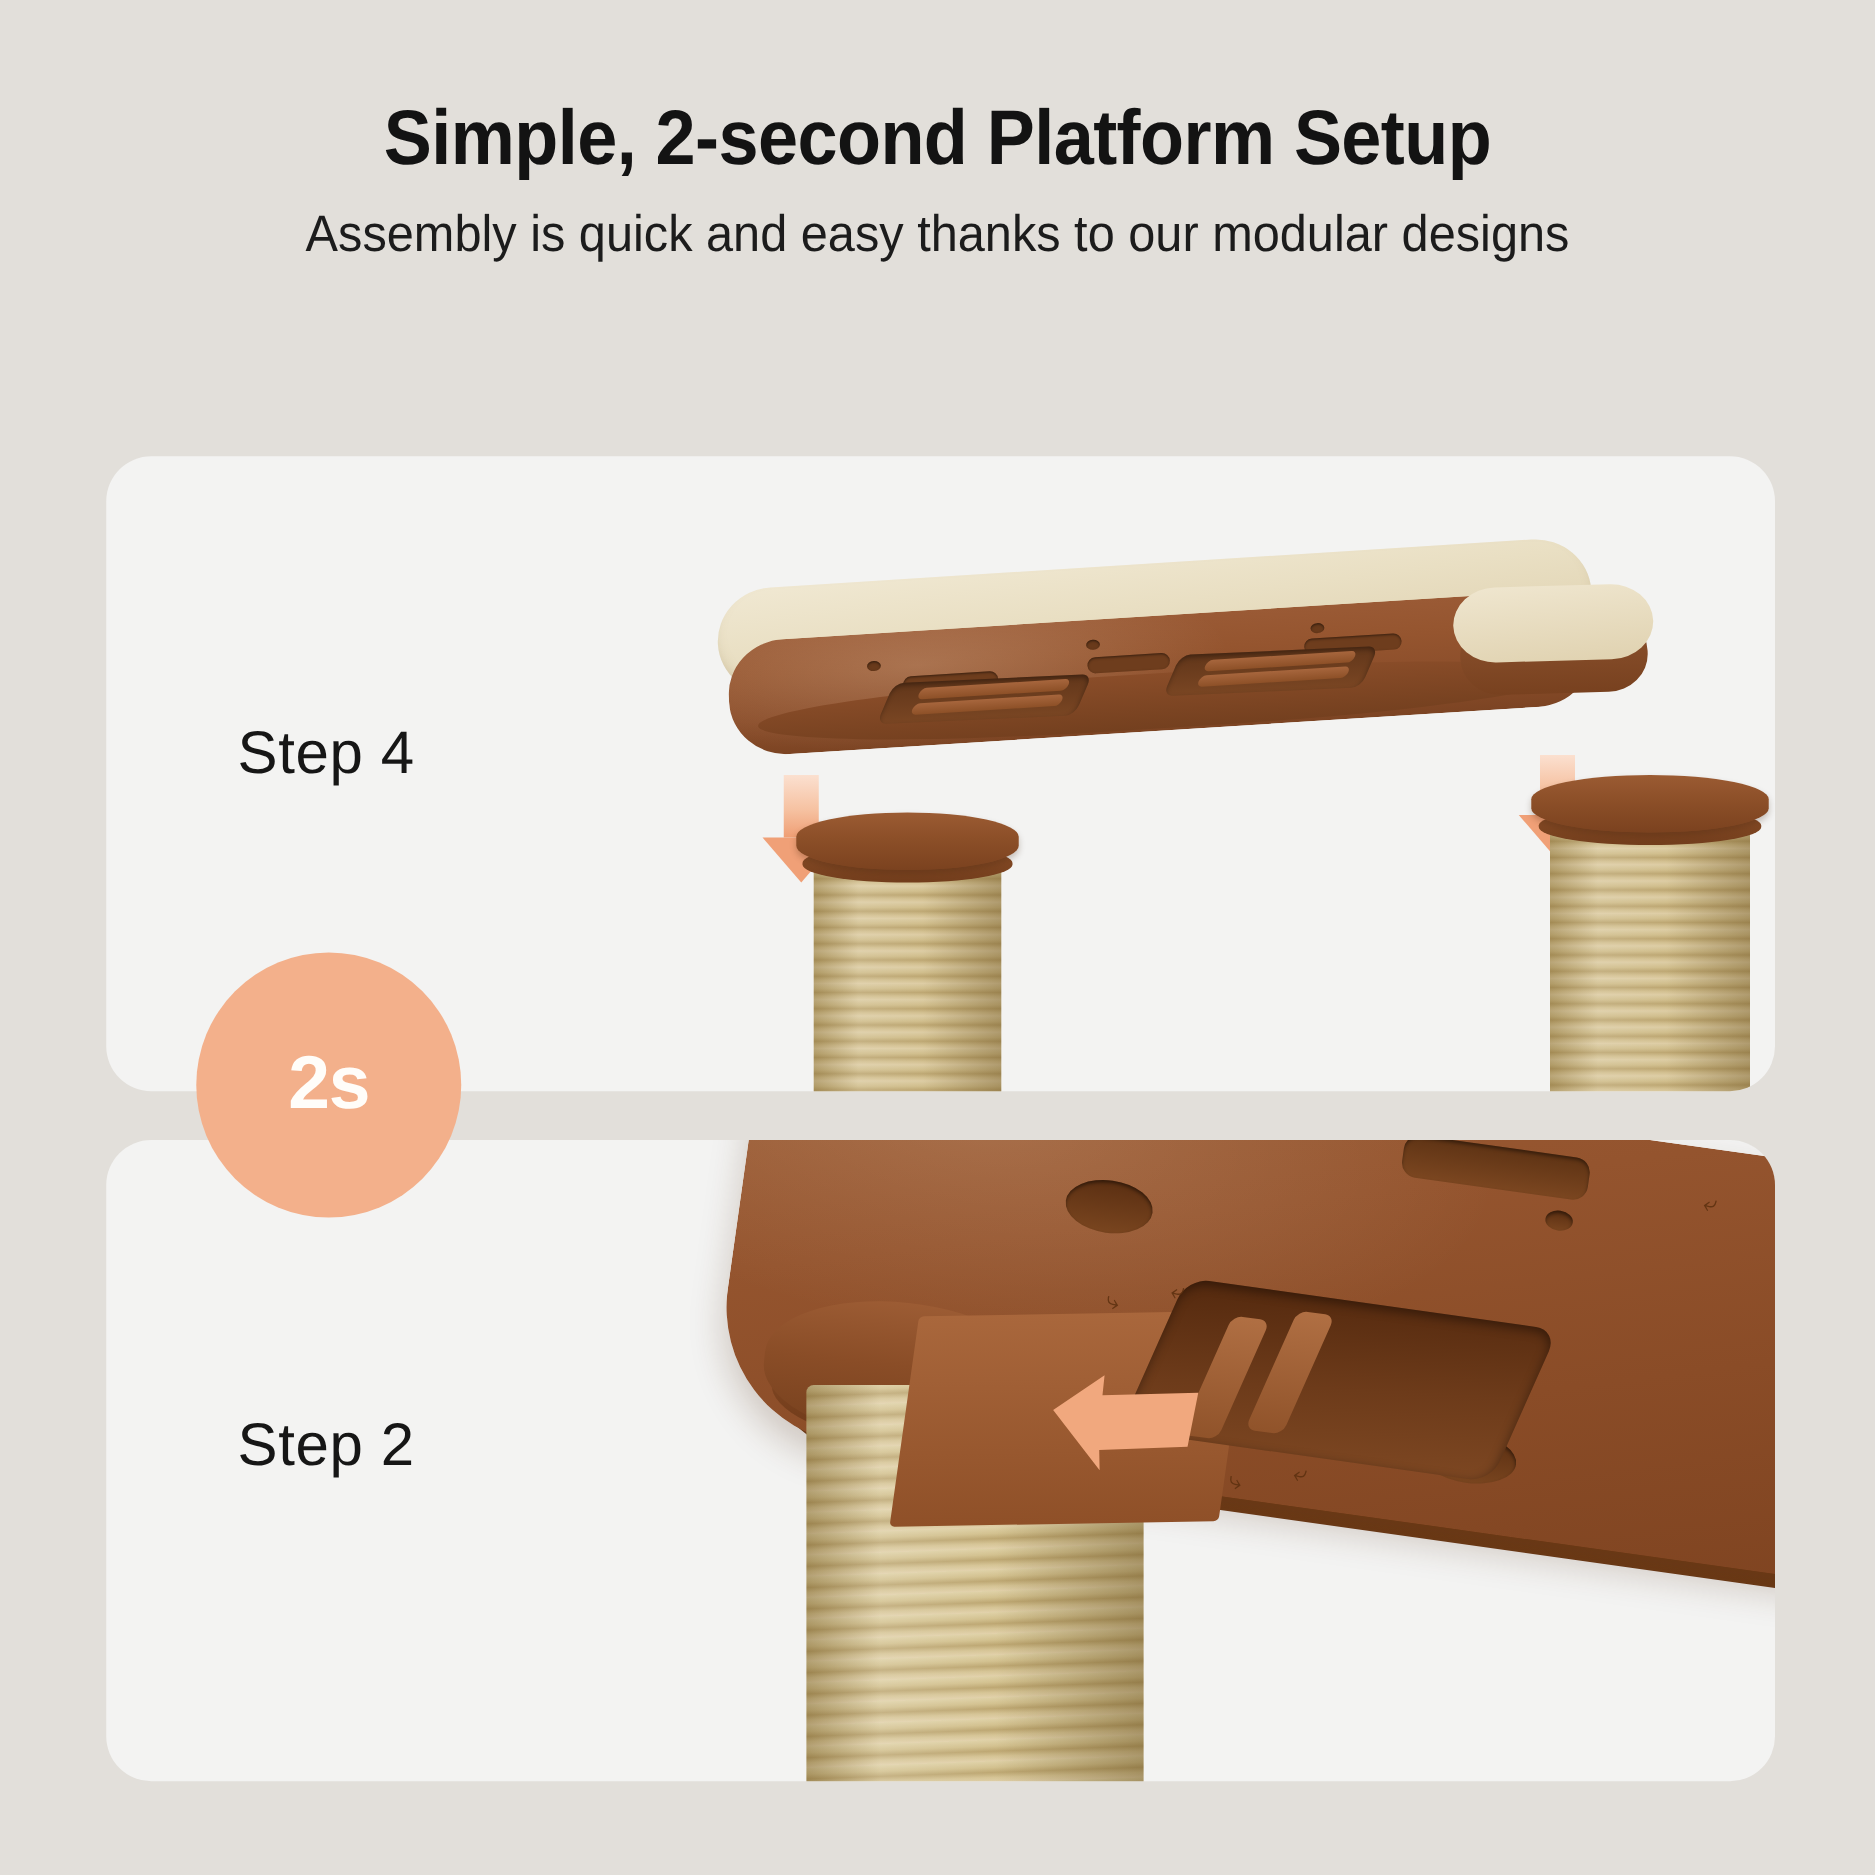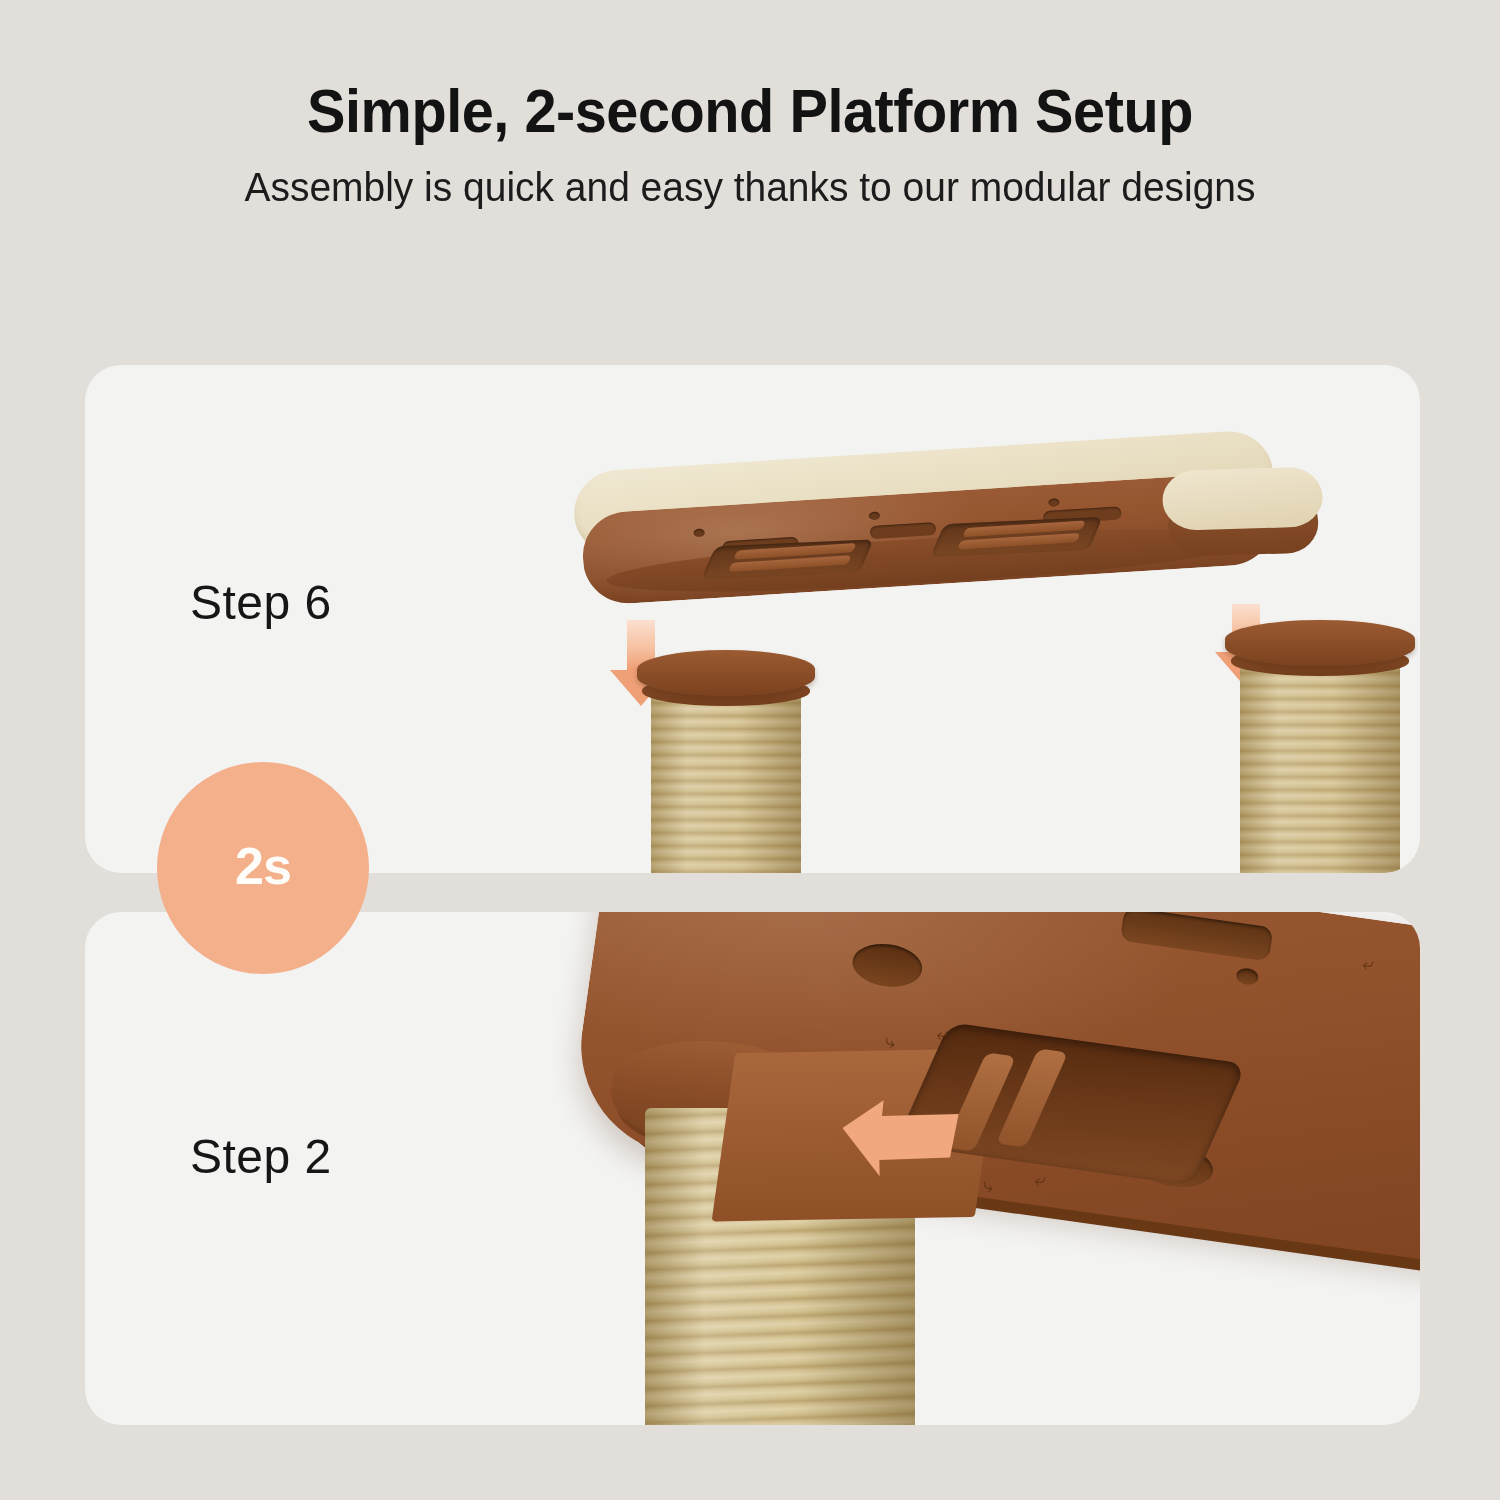--- a/index.html
+++ b/index.html
@@ -83,21 +83,21 @@
     height: 212px;
     border-radius: 50%;
     background: #f3b08b;
     display: flex;
     align-items: center;
     justify-content: center;
     z-index: 40;
   }
   .badge-2s-text {
     color: #fffdf9;
-    font-size: 52px;
+    font-size: 60px;
     font-weight: 700;
     letter-spacing: -1px;
     line-height: 1;
     transform: translateY(-2px);
   }
 
   
   .scene1 {
     position: absolute;
     left: 0; top: 0;
@@ -531,18 +531,18 @@
     <span class="emboss" style="left:1278px;top:40px;transform:rotate(12deg);">⤶</span>
   </div>
 </div>
 
 <div class="arrow-left">
   <svg width="118" height="92" viewBox="0 0 118 92">
     <polygon points="2,44 40,12 40,28 116,18 112,62 42,72 44,88" fill="#f1a87e"></polygon>
   </svg>
 </div>
 
-<div class="step-label step-label-1">Step 6</div>
+<div class="step-label step-label-1">Step 4</div>
 <div class="step-label step-label-2">Step 2</div>
 
 <div class="badge-2s">
   <span class="badge-2s-text">2s</span>
 </div>
 
 </body></html>

